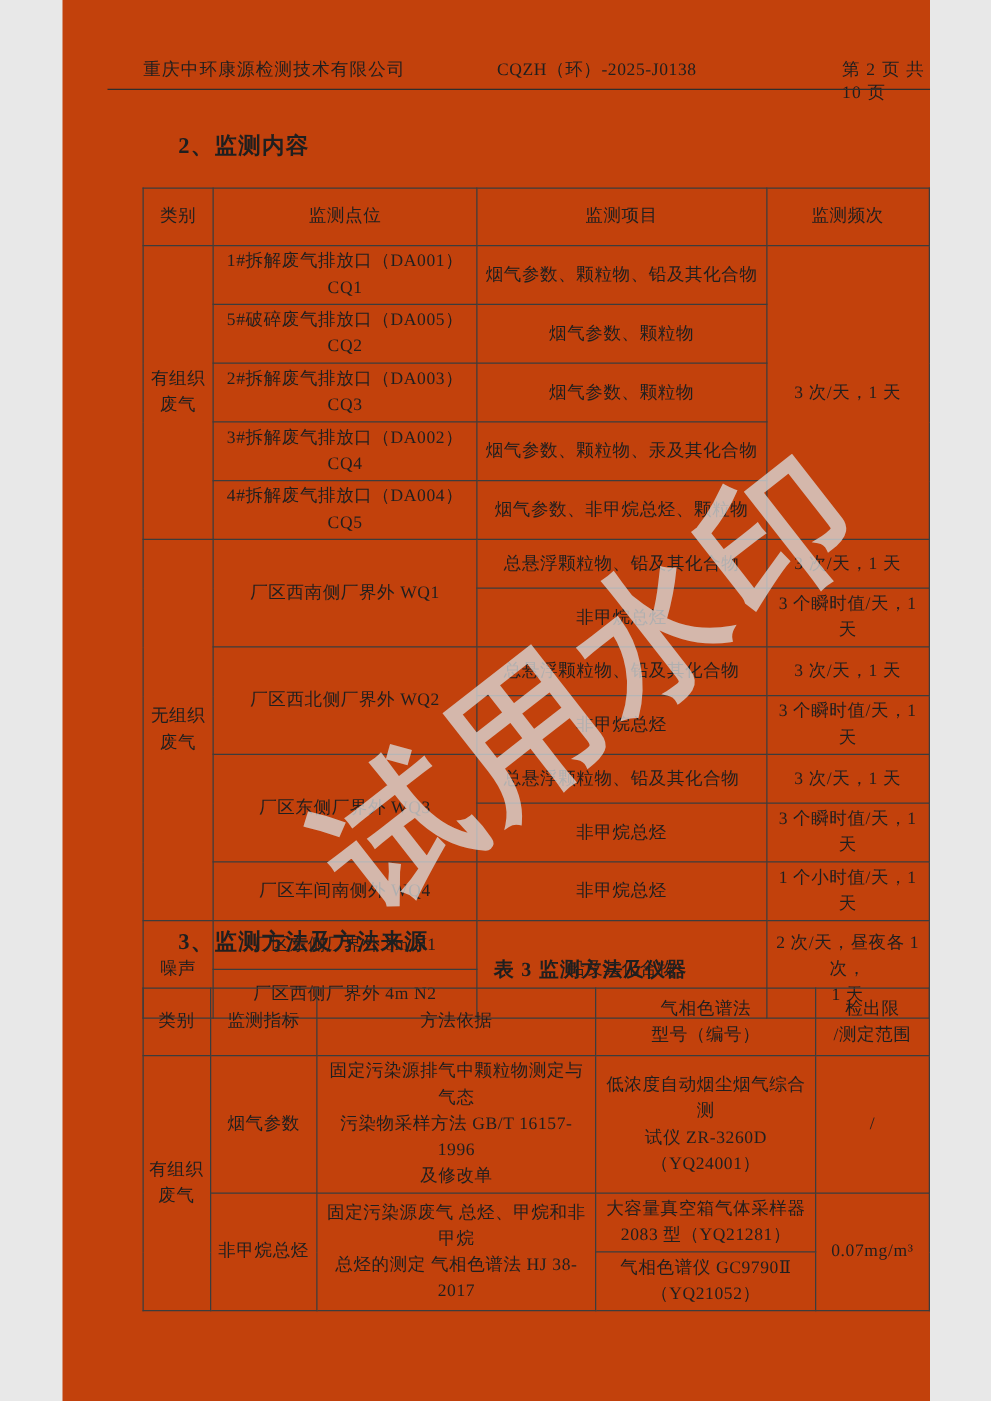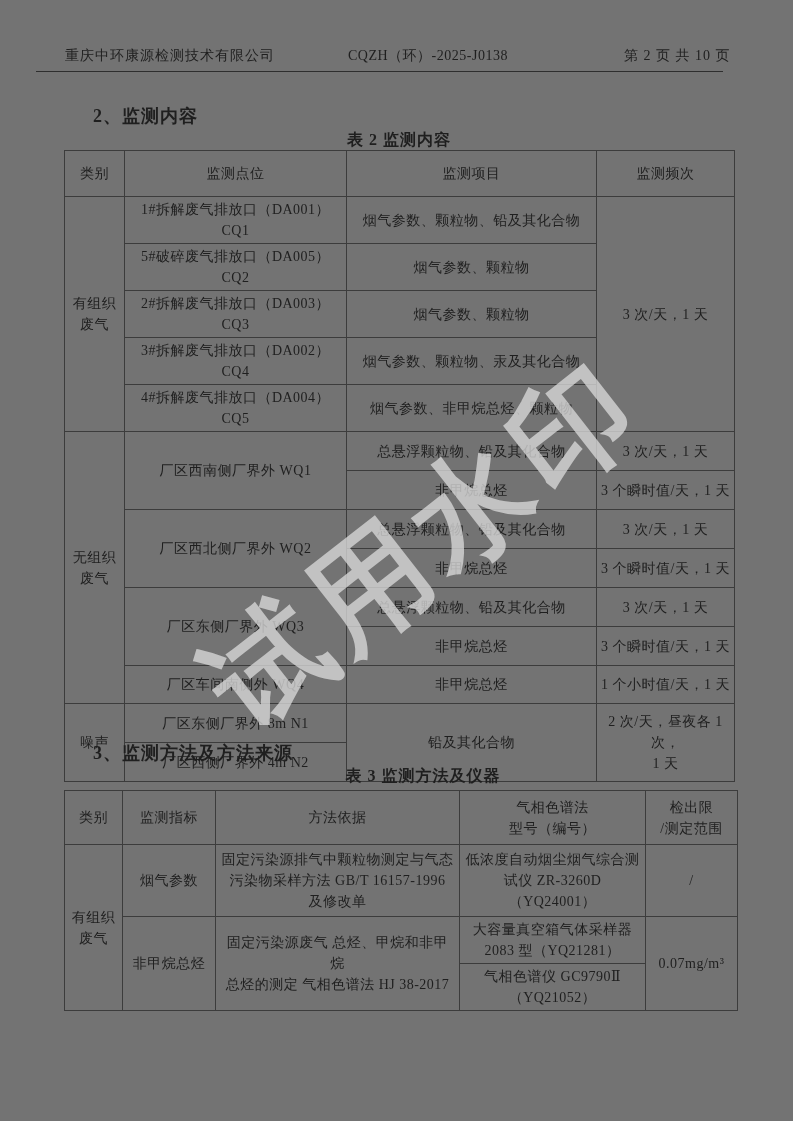--- a/index.html
+++ b/index.html
@@ -1,20 +1,20 @@
 <!DOCTYPE html>
 <html><head>
 <meta charset="utf-8">
 <style>
   html,body{margin:0;padding:0;background:#e8e8e8;}
   .page{
     position:relative;
-    width:793px;height:1121px;
+    width:694px;height:1121px;
     margin:0 auto;
-    background:#737373;
+    background:#c2410c;
     overflow:hidden;
     font-family:"Liberation Serif","DejaVu Serif",serif;
     color:#1f1f1f;
   }
   
   .hdr-company{position:absolute;left:65px;top:47px;font-size:14px;letter-spacing:1px;}
   .hdr-code{position:absolute;left:348px;top:47px;font-size:14px;letter-spacing:.5px;}
   .hdr-page{position:absolute;left:624px;top:47px;font-size:14px;letter-spacing:1px;}
   .hdr-rule{position:absolute;left:36px;top:71px;width:687px;height:0;border-top:1.5px solid #2e2e2e;}
   
@@ -61,21 +61,20 @@
 <body>
 
 <div class="page">
 
   <div class="hdr-company">重庆中环康源检测技术有限公司</div>
   <div class="hdr-code">CQZH（环）-2025-J0138</div>
   <div class="hdr-page">第 2 页 共 10 页</div>
   <div class="hdr-rule"></div>
 
   <div class="sec-title sec2-title">2、监测内容</div>
-  <div class="tbl-caption t2-caption">表 2  监测内容</div>
 
   <table id="table2">
     <colgroup>
       <col style="width:60px">
         <col style="width:222px">
         <col style="width:250px">
         <col style="width:138px">
     </colgroup>
     <tbody>
       <tr class="h46">

